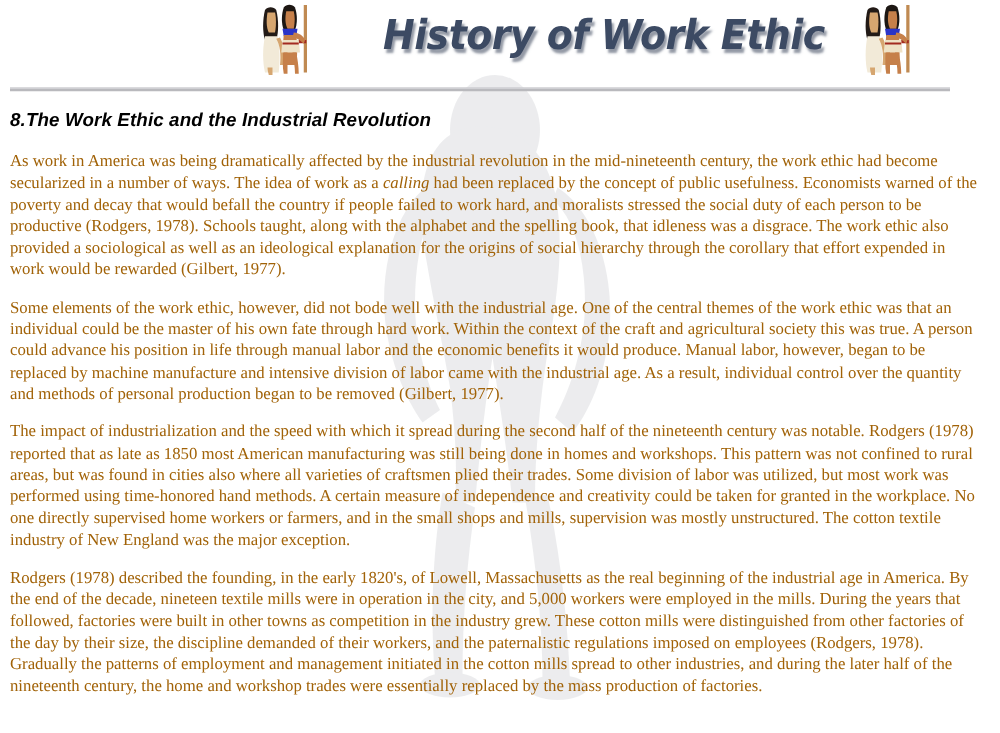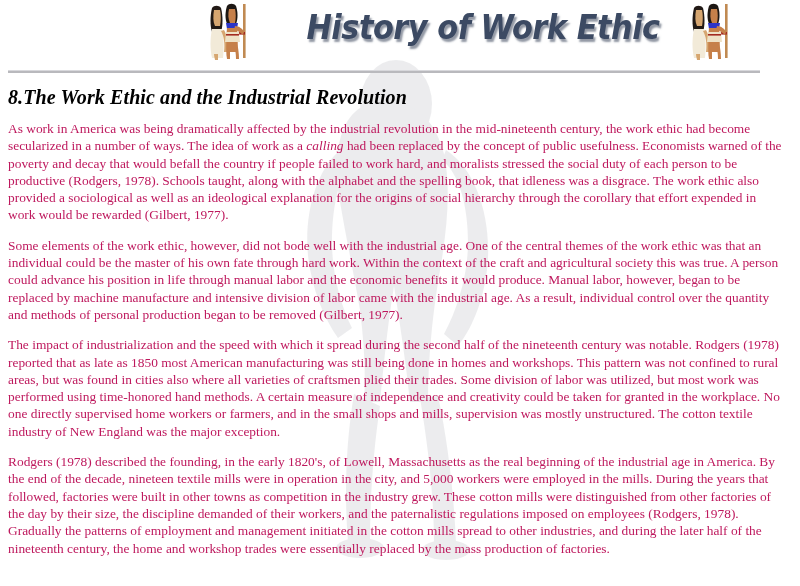--- a/index.html
+++ b/index.html
@@ -79,42 +79,42 @@
   }
 
   
   #article {
     position: relative;
     z-index: 2;
     padding: 0 14px 0 8px;
   }
   #section-heading {
     margin: 14px 0 0 0;
-    font-family: Liberation Serif, serif;
+    font-family: Liberation Sans, sans-serif;
     font-weight: bold;
     font-style: italic;
-    font-size: 20px;
+    font-size: 15px;
     line-height: 20px;
     letter-spacing: 0.1px;
   }
   #byline {
     margin: 12px 0 0 0;
     font-style: italic;
     font-size: 11.5px;
     line-height: 12.5px;
     color: #1a1a1a;
   }
   #byline div { white-space: nowrap; }
 
   .para {
     margin: 13px 0 0 0;
     font-size: 13.4px;
     line-height: 17.3px;
     text-align: left;
-    color: #be185d;
+    color: #a16207;
   }
   .para em { font-style: italic; }
 </style>
 </head>
 <body>
 
 <div id="watermark">
   <svg viewBox="0 0 270 540" xmlns="http://www.w3.org/2000/svg" aria-hidden="true">
     <g fill="#8c8f99">
       <ellipse cx="128" cy="62" rx="36" ry="44"></ellipse>

